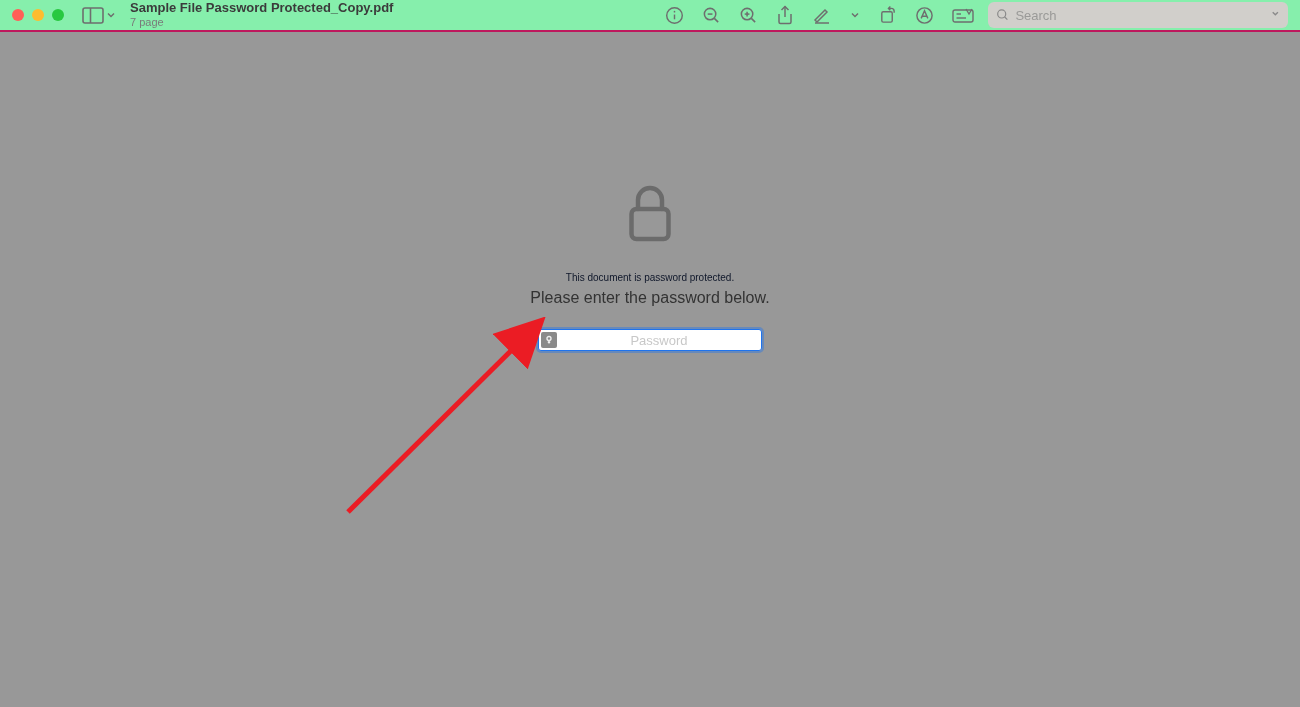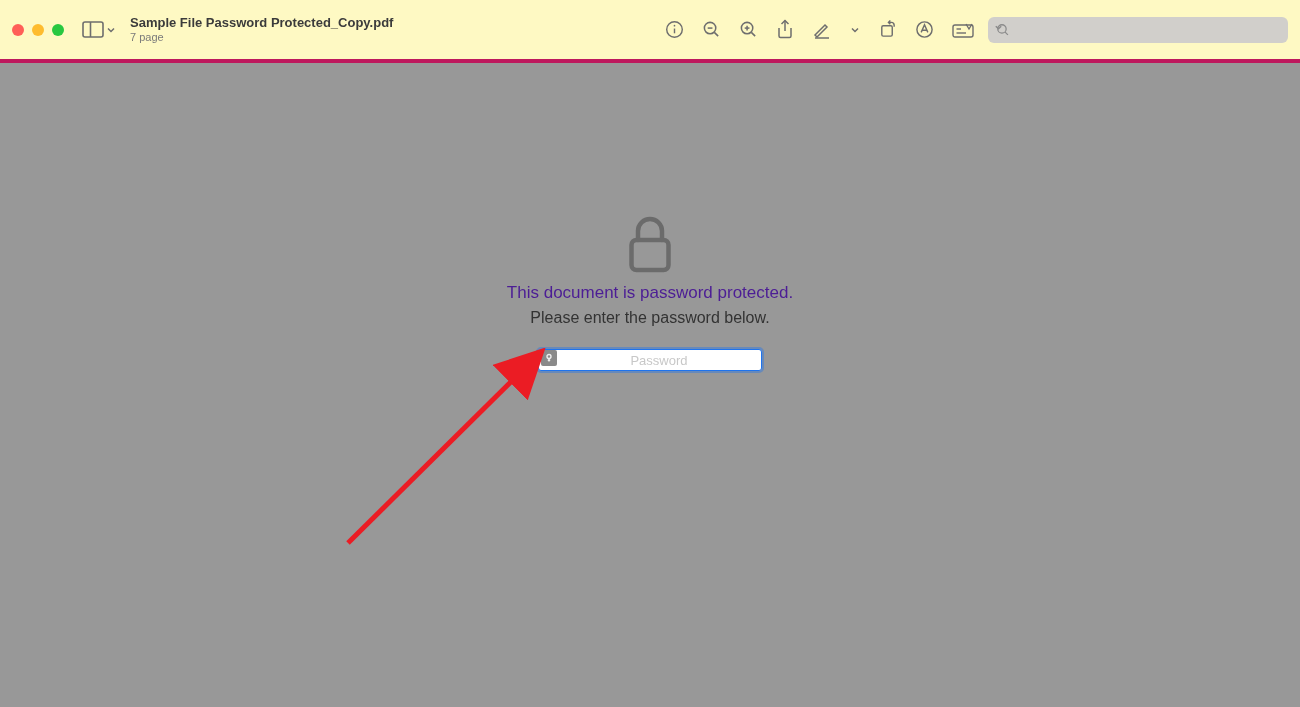--- a/index.html
+++ b/index.html
@@ -4,26 +4,26 @@
 <style>
   * { margin: 0; padding: 0; box-sizing: border-box; }
   body {
     font-family: -apple-system, BlinkMacSystemFont, "Segoe UI", Helvetica, Arial, sans-serif;
     width: 1300px;
     height: 707px;
     overflow: hidden;
     background: #989898;
   }
   .toolbar {
-    height: 63px;
-    background: #fef9c3;
+    height: 32px;
+    background: #86efac;
     display: flex;
     align-items: center;
     padding: 0 8px;
-    border-bottom: 4px solid #be185d;
+    border-bottom: 2px solid #be185d;
   }
   .traffic-lights {
     display: flex;
     gap: 8px;
     margin-right: 18px;
     margin-left: 4px;
   }
   .traffic-light {
     width: 12px;
     height: 12px;
@@ -102,39 +102,40 @@
     background:#989898;
   }
   .lock-block {
     margin-top: 152px;
     display:flex;
     flex-direction:column;
     align-items:center;
   }
   .lock-icon { color:#6b6b6b; }
   .msg1 {
-    margin-top: 10px;
-    font-size:17px;
-    color:#4c1d95;
+    margin-top: 30px;
+    font-size:10px;
+    color:#0f172a;
   }
   .msg2 {
     margin-top: 6px;
     font-size:16px;
     color:#333;
   }
   .pw-wrap {
     position:relative;
     margin-top: 22px;
     width: 224px;
     height: 22px;
     border: 1px solid #1e73ed;
     outline: 2px solid rgba(30,115,237,0.4);
     border-radius:3px;
     background:#ffffff;
     display:flex;
+    align-items:center;
   }
   .pw-keychain {
     width:16px;
     height:16px;
     margin-left:2px;
     background:#8a8a8a;
     border-radius:2px;
     display:flex;
     align-items:center;
     justify-content:center;
@@ -248,20 +249,21 @@
           <path d="M14 3 l3 5 l3 -5"></path>
         </svg>
     </div>
   </div>
 
   <div class="search-wrap">
     <svg width="14" height="14" viewBox="0 0 20 20" fill="none" stroke="currentColor" stroke-width="1.8">
         <circle cx="8.5" cy="8.5" r="6"></circle>
         <line x1="13" y1="13" x2="17" y2="17"></line>
       </svg>
+    <input type="text" placeholder="Search" style="">
     <svg width="9" height="9" viewBox="0 0 10 10" fill="none" stroke="currentColor" stroke-width="1.6" style="margin-left:-16px;margin-top:-4px">
         <polyline points="2,3.5 5,6.5 8,3.5"></polyline>
       </svg>
   </div>
 </div>
 
 <div class="content">
   <div class="lock-block">
     <svg class="lock-icon" width="44" height="58" viewBox="0 0 44 58" fill="none" stroke="currentColor" stroke-width="4.5" stroke-linecap="round" stroke-linejoin="round">
       <path d="M10 25 V16 a12 12 0 0 1 24 0 V25"></path>

